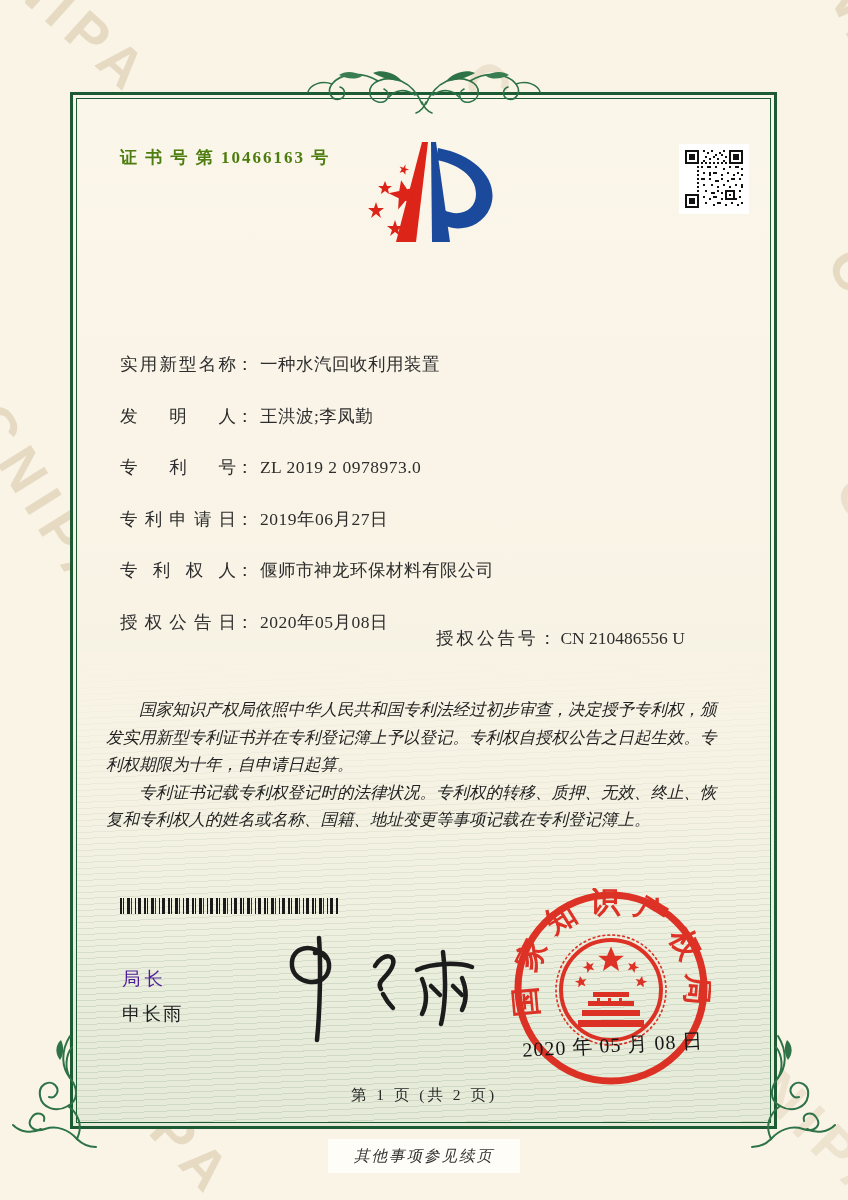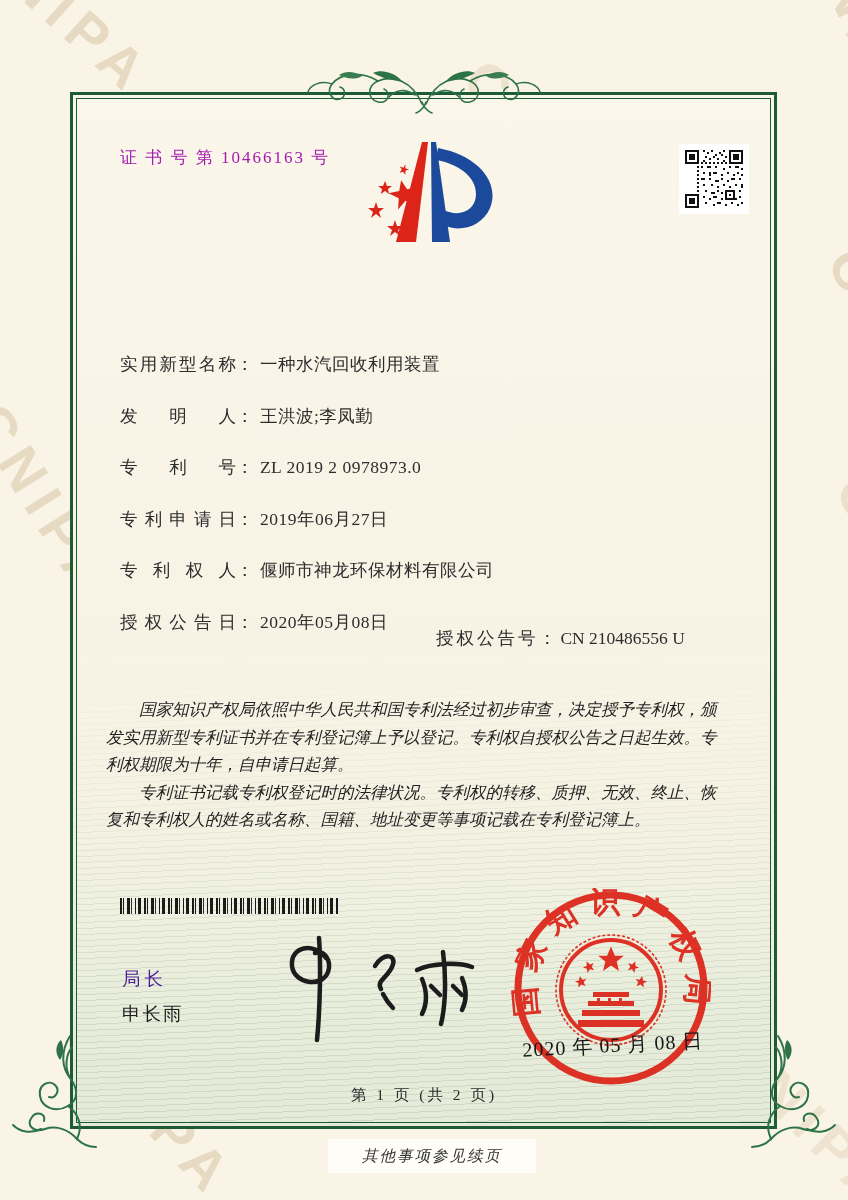--- a/index.html
+++ b/index.html
@@ -54,21 +54,21 @@
       rgba(255,255,255,0) 1px,rgba(255,255,255,0) 6px);
   }
   .waves-fade{
     position:absolute;left:4px;right:4px;bottom:4px;height:470px;
     background:linear-gradient(180deg,#f8f3e5 0%,rgba(248,243,229,0) 72%);
   }
 
   
   .cert-no{
     position:absolute;left:120px;top:146px;
-    font-size:17px;letter-spacing:2px;color:#a21caf;z-index:3;
+    font-size:17px;letter-spacing:2px;color:#4d7c0f;z-index:3;font-weight:bold;
   }
   .logo{position:absolute;left:352px;top:136px;width:146px;height:112px;z-index:3;}
   .qr-box{
     position:absolute;left:679px;top:144px;width:70px;height:70px;
     background:#fff;z-index:3;display:flex;align-items:center;justify-content:center;
   }
   .qr-box svg{width:58px;height:58px;}
   .cert-title{
     position:absolute;left:0;top:252px;width:848px;
     text-align:center;font-size:41px;font-weight:bold;
@@ -118,21 +118,21 @@
 
   
   .seal{position:absolute;left:511px;top:888px;width:200px;height:205px;z-index:4;}
 
   
   .page-info{
     position:absolute;left:0;top:1085px;width:848px;text-align:center;
     font-size:15.5px;letter-spacing:3px;color:#2b2b2b;z-index:3;
   }
   .note-box{
-    position:absolute;left:328px;top:1139px;width:208px;height:34px;
+    position:absolute;left:328px;top:1139px;width:192px;height:34px;
     background:#fffdf7;z-index:3;
     display:flex;align-items:center;justify-content:center;
     font-size:15.5px;font-style:italic;letter-spacing:2px;color:#333;
   }
 
   
   .top-ornament{position:absolute;left:301px;top:68px;width:246px;height:48px;z-index:3;}
   .corner-bl{position:absolute;left:8px;top:1032px;width:95px;height:118px;z-index:3;}
   .corner-br{position:absolute;left:745px;top:1032px;width:95px;height:118px;z-index:3;transform:scaleX(-1);}
 </style>

